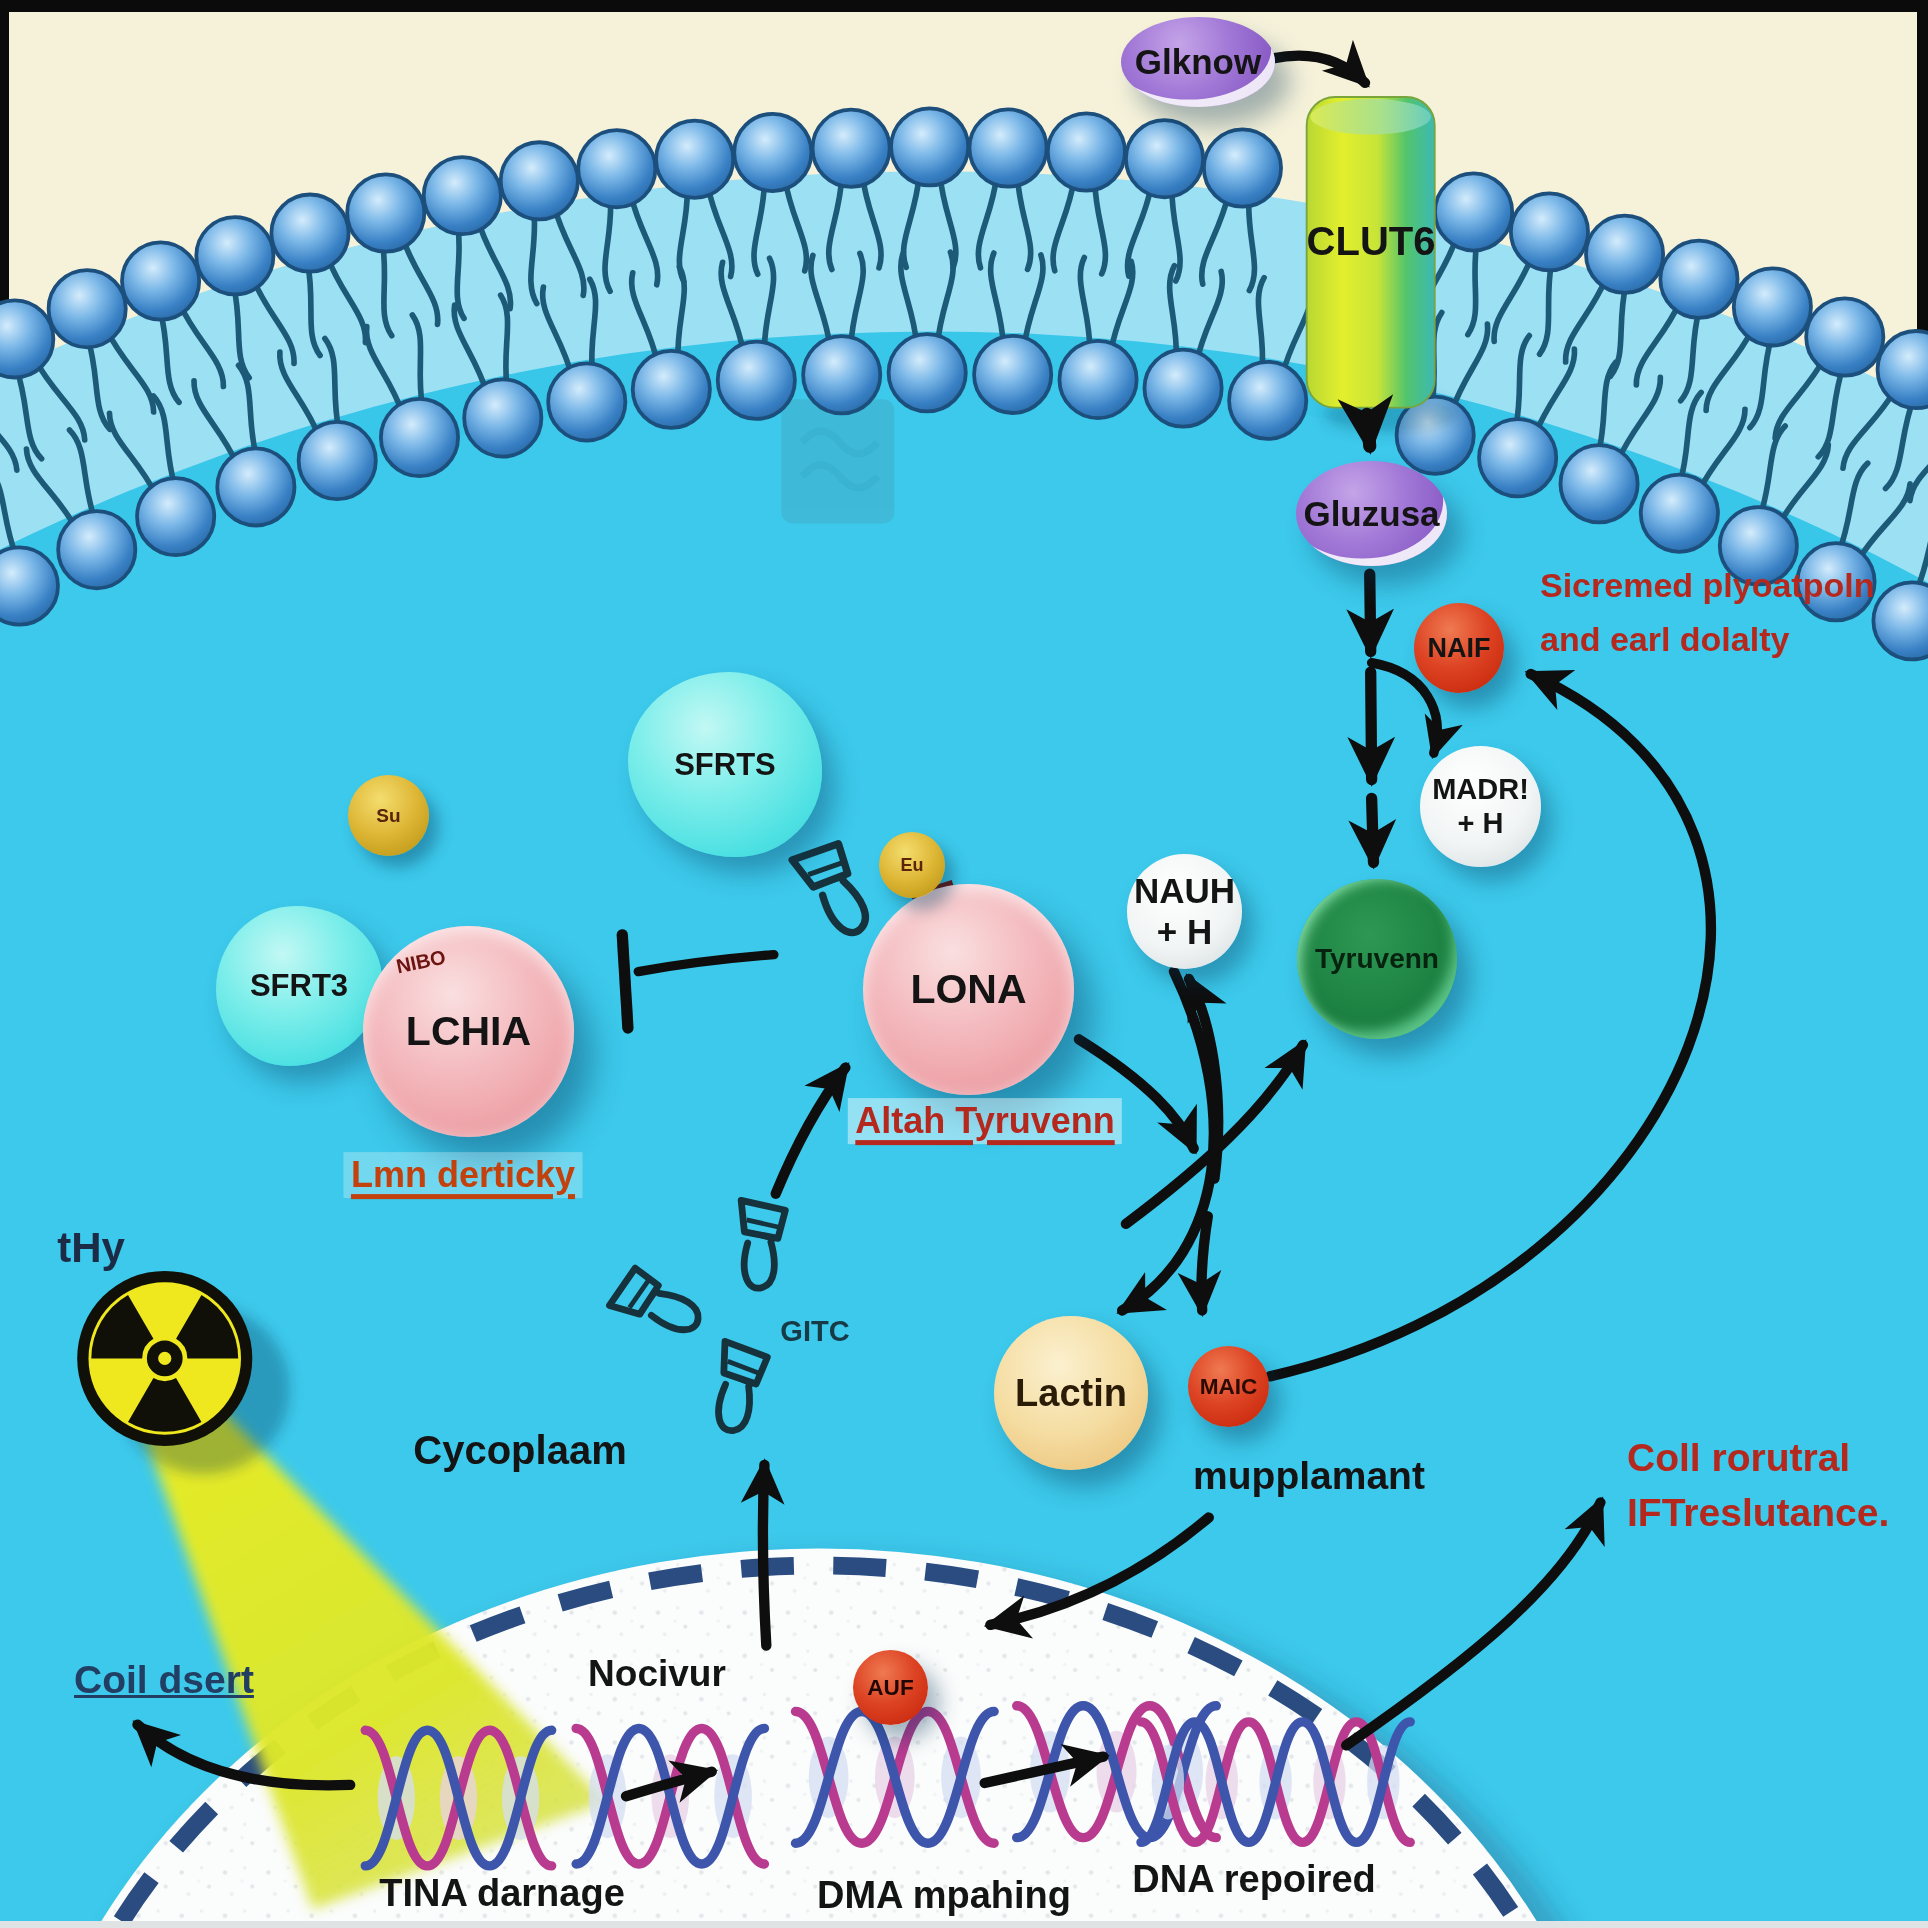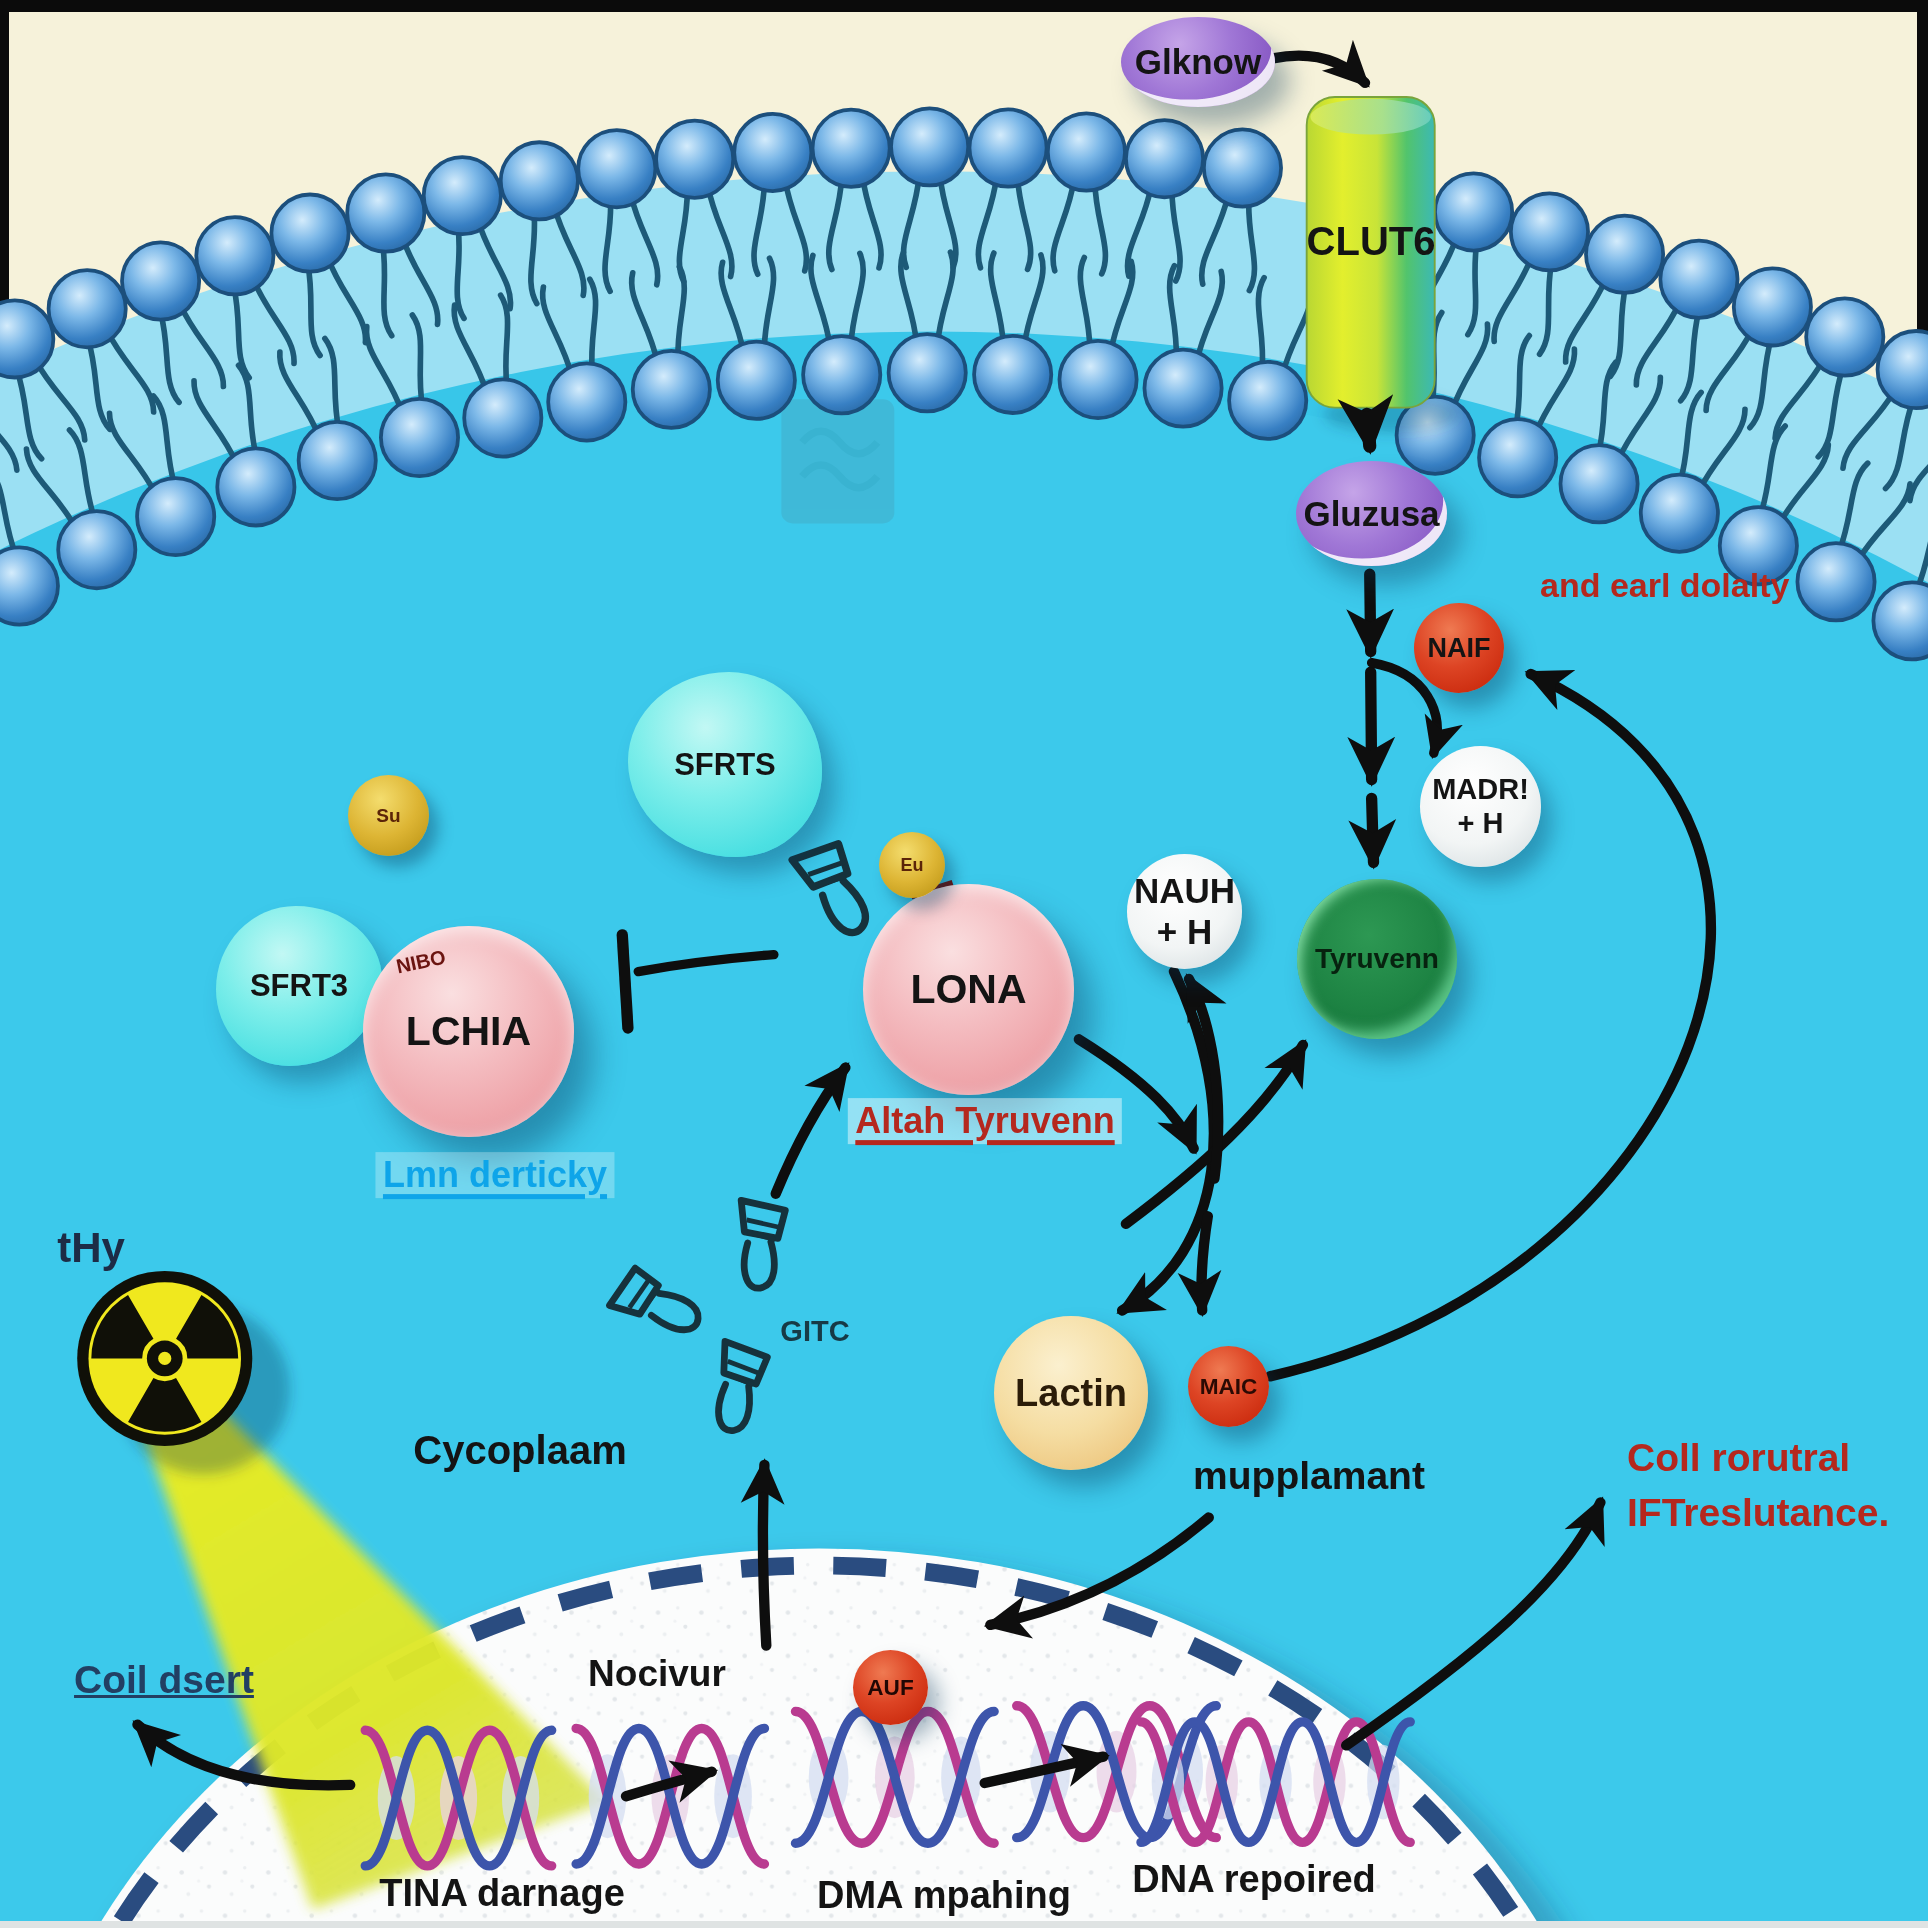--- a/index.html
+++ b/index.html
@@ -27,21 +27,21 @@
            box-shadow:13px 17px 24.5px rgba(8,55,90,.38), inset 9.4px 5.6px 13px -5.6px rgba(150,240,185,.85), inset -11.3px -15px 13px -7.5px rgba(120,230,165,.7);}
   .m-gold{background:radial-gradient(circle at 40% 30%, #f4dd6e 0%, #ddb534 50%, #c29a1a 85%, #ab8610 100%);
           box-shadow:9.4px 11.3px 15px rgba(8,55,90,.38);}
   .m-tan{background:radial-gradient(circle at 42% 32%, #fbf0cf 0%, #f5dda2 50%, #eec983 80%, #e2b96d 100%);
          box-shadow:13px 17px 24.5px rgba(8,55,90,.38);}
 
   .lbl{position:absolute;transform:translate(-50%,-50%);font-weight:bold;white-space:nowrap;
        color:#141414;text-align:center;}
   .lbl.left{transform:translate(0,0);text-align:left;}
   .red-t{color:#b5281e;}
-  .blue-t{color:#0ea5e9;margin-left:32px;}
+  .blue-t{color:#c2410c;}
   .navy-t{color:#223f63;}
   .ul-red{text-decoration:underline;text-decoration-thickness:4.7px;text-underline-offset:6.6px;
           background:linear-gradient(0deg, rgba(255,255,255,.45), rgba(255,255,255,.45));padding:1.9px 7.5px;}
   .ul-blue{text-decoration:underline;text-decoration-thickness:4.7px;text-underline-offset:6.6px;background:rgba(255,255,255,.28);padding:1.9px 7.5px;}
   .tiny-mark{position:absolute;transform:translate(-50%,-50%) rotate(-12deg);font-weight:bold;color:#6b1410;}
 </style>
 </head>
 <body>
 
 <div id="stage">
@@ -520,20 +520,21 @@
     <span>MAIC</span>
   </div>
   <div class="mol m-red" style="left:853px;top:1650px;width:75px;height:75px;font-size:22.6px;color:#200704;">
     <span>AUF</span>
   </div>
 
   <div class="lbl" style="left:1371px;top:241px;font-size:40px;">
     <span>CLUT6</span>
   </div>
   <div class="lbl left red-t" style="left:1540px;top:559px;font-size:34px;line-height:1.58;white-space:nowrap;">
+    <div>Sicremed plyoatpoln</div>
     <div>and earl dolalty</div>
   </div>
   <div class="lbl left red-t" style="left:1627px;top:1431px;font-size:39px;line-height:1.4;">
     <div>Coll rorutral</div>
     <div>IFTreslutance.</div>
   </div>
   <div class="lbl red-t ul-red" style="left:985px;top:1121px;font-size:36px;">
     <span>Altah Tyruvenn</span>
   </div>
   <div class="lbl blue-t ul-blue" style="left:463px;top:1175px;font-size:36px;">

